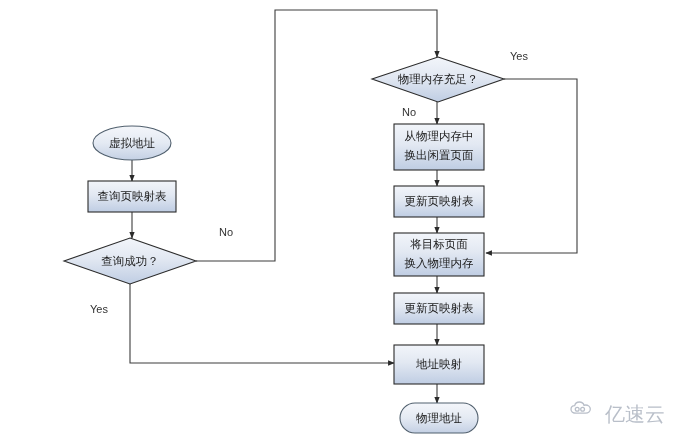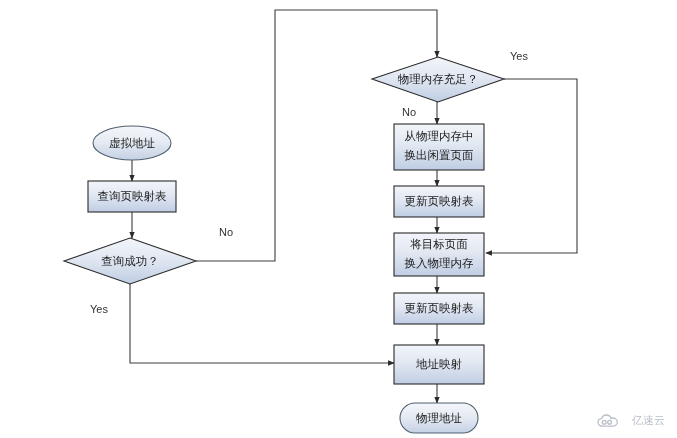--- a/index.html
+++ b/index.html
@@ -49,24 +49,23 @@
   .connector {
     stroke: #3c3c3c;
     stroke-width: 1.1;
     fill: none;
   }
   .watermark-text {
     position: absolute;
     right: 12px;
     bottom: 10px;
     display: flex;
-    align-items: center;
     gap: 13px;
     color: #b9bfc9;
-    font-size: 11px;
+    font-size: 20px;
     font-family: "Liberation Sans", "DejaVu Sans", sans-serif;
     letter-spacing: 0px;
     user-select: none;
   }
   .watermark-text svg { display: block; }
 </style>
 </head>
 <body>
 
 <div id="canvas">

